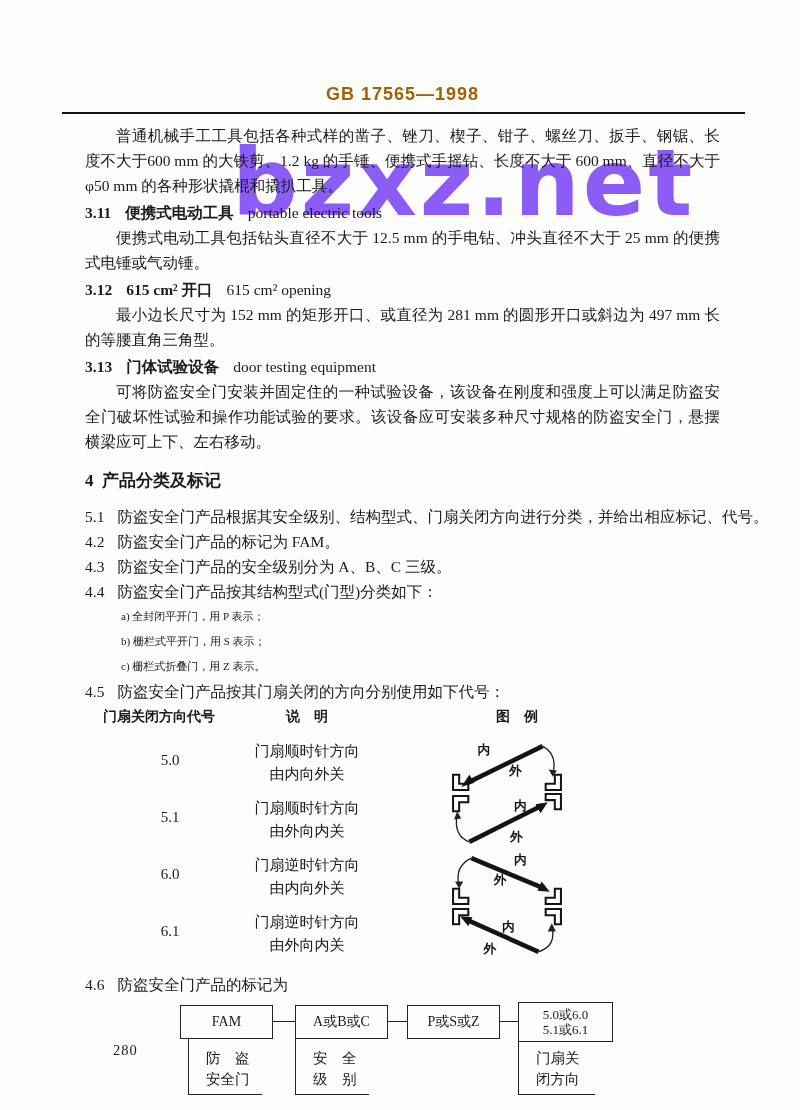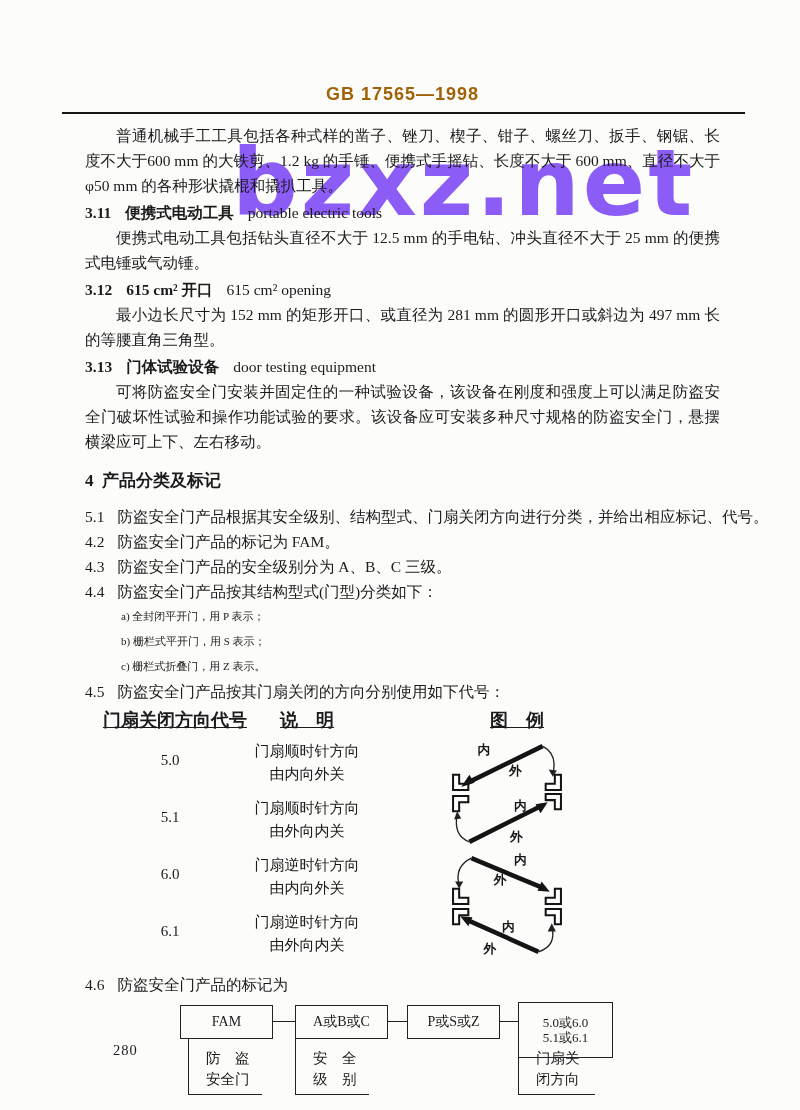--- a/index.html
+++ b/index.html
@@ -32,35 +32,35 @@
   .sec-head .term-en { margin-left:14px; font-weight:normal; }
   .h4 {
     font-size:17px; font-weight:bold; line-height:26px;
     margin:14px 0 10px 0;
   }
   .clause { font-size:15.5px; line-height:25px; white-space:nowrap; }
   .clause .num { margin-right:13px; }
   .abc { font-size:11px; line-height:25px; padding-left:36px; }
   
   .dir-table { position:relative; height:258px; margin-top:4px; }
-  .dir-table .th { position:absolute; font-size:18px; font-weight:bold;text-decoration:underline; }
+  .dir-table .th { position:absolute; font-size:14px; font-weight:bold; }
   .dir-row { position:absolute; left:0; width:100%; height:57px; }
   .dir-code { position:absolute; left:52px; width:66px; top:16px; text-align:center; font-size:15px; }
   .dir-desc { position:absolute; left:142px; width:160px; top:4px; text-align:center; font-size:15px; line-height:23px; }
   .dir-fig  { position:absolute; left:363px; top:0; }
   .fig-label { font-size:12.5px; font-weight:600; font-family:"Liberation Sans", sans-serif; fill:#161616; }
   
   .flow { position:relative; height:114px; margin:8px 0 0 95px; }
   .fbox {
     position:absolute; top:0; width:93px; height:34px; box-sizing:border-box;
     border:1.6px solid #222; display:flex; flex-direction:column;
     align-items:center; justify-content:center;
     font-size:14px; line-height:16px; background:transparent;
   }
-  .fbox.tall { height:56px; top:-3px; font-size:13px; line-height:15px; }
+  .fbox.tall { height:40px; top:-3px; font-size:13px; line-height:15px; }
   .fconn { position:absolute; top:16px; height:0; border-top:1.6px solid #222; }
   .flabel {
     position:absolute; top:34px; height:56px; width:74px; box-sizing:border-box;
     border-left:1.8px solid #222; border-bottom:1.8px solid #222;
     padding:9px 0 0 17px; font-size:14.5px; line-height:21px;
   }
   .flabel.mid { padding-top:19px; }
   .page-num {
     position:absolute; left:113px; top:1042px; z-index:1;
     font-size:14.5px; letter-spacing:1px;

